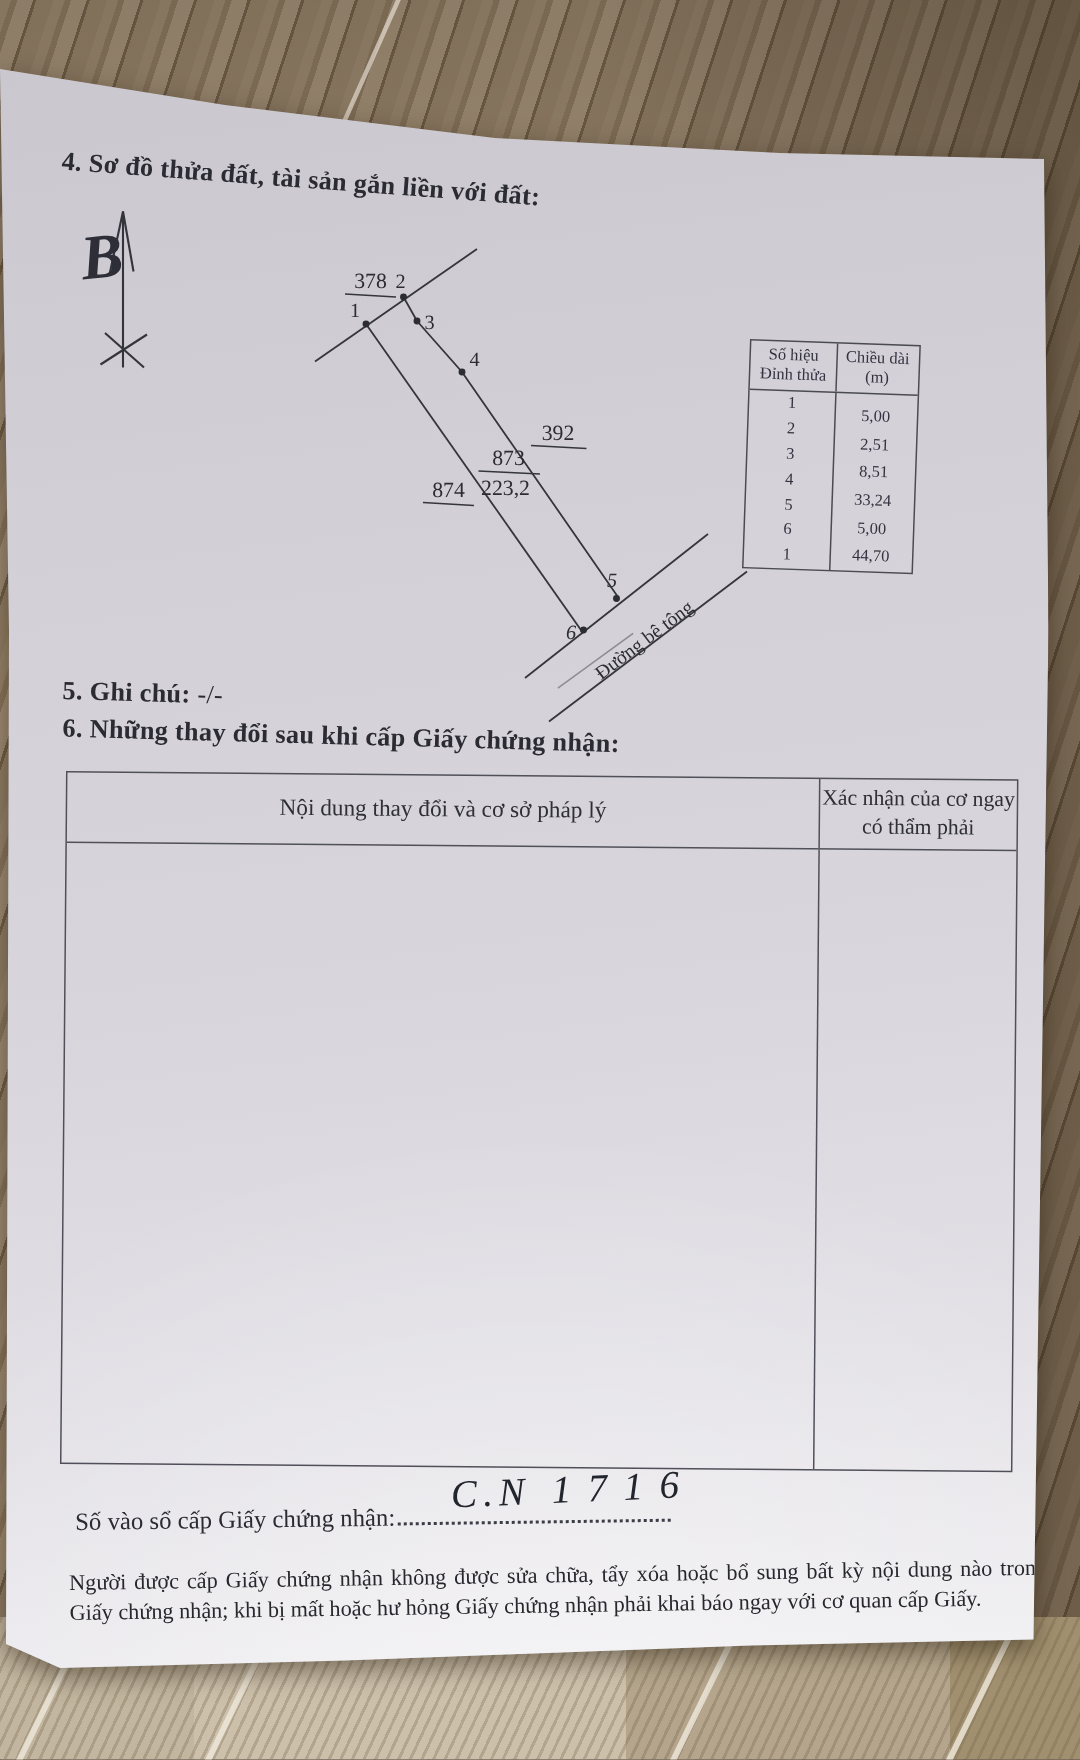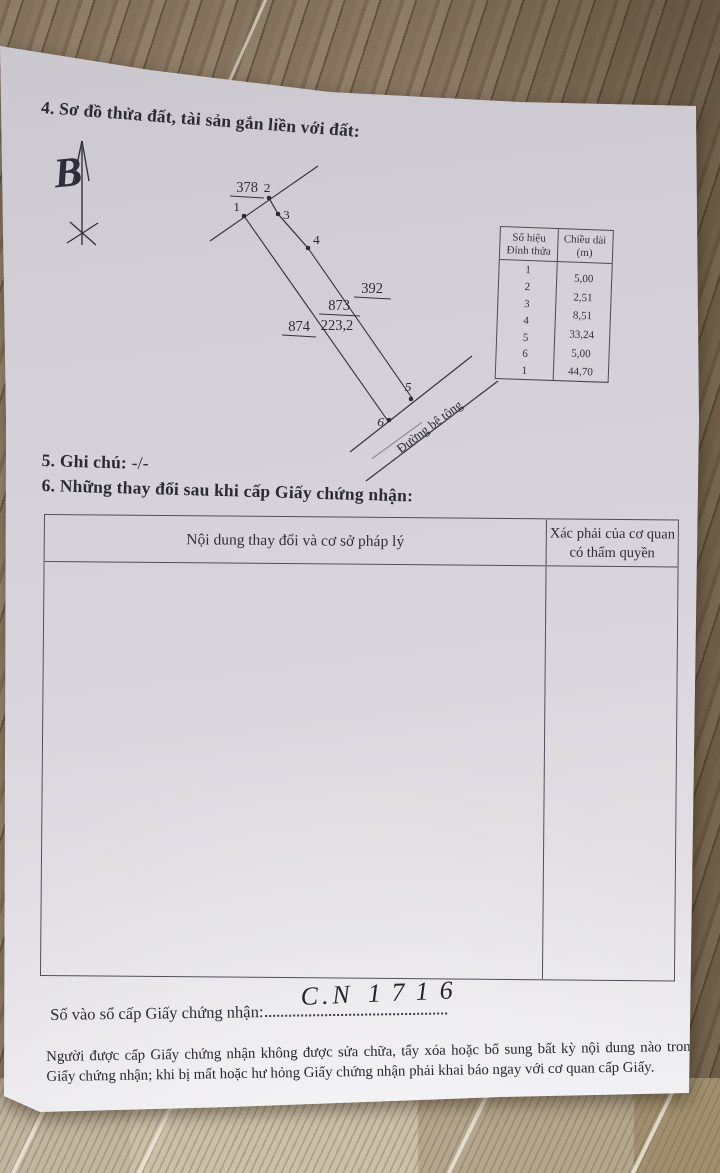--- a/index.html
+++ b/index.html
@@ -224,22 +224,22 @@
     <div class="h-sec h5">
       <span>5. Ghi chú:</span>
       <span class="val">-/-</span>
     </div>
     <div class="h-sec h6">6. Những thay đổi sau khi cấp Giấy chứng nhận:</div>
 
     <div class="btable">
       <div class="bt-header">
         <div class="bt-h1">Nội dung thay đổi và cơ sở pháp lý</div>
         <div class="bt-h2">
-          <span>Xác phải của cơ quan</span>
-          <span>có thẩm quyền</span>
+          <span>Xác nhận của cơ ngay</span>
+          <span>có thẩm phải</span>
         </div>
       </div>
       <div class="bt-body">
         <div class="bt-b1"></div>
         <div class="bt-b2"></div>
       </div>
     </div>
 
     <div class="registry">
       <span>Số vào sổ cấp Giấy chứng nhận:</span><span class="leader"></span>

